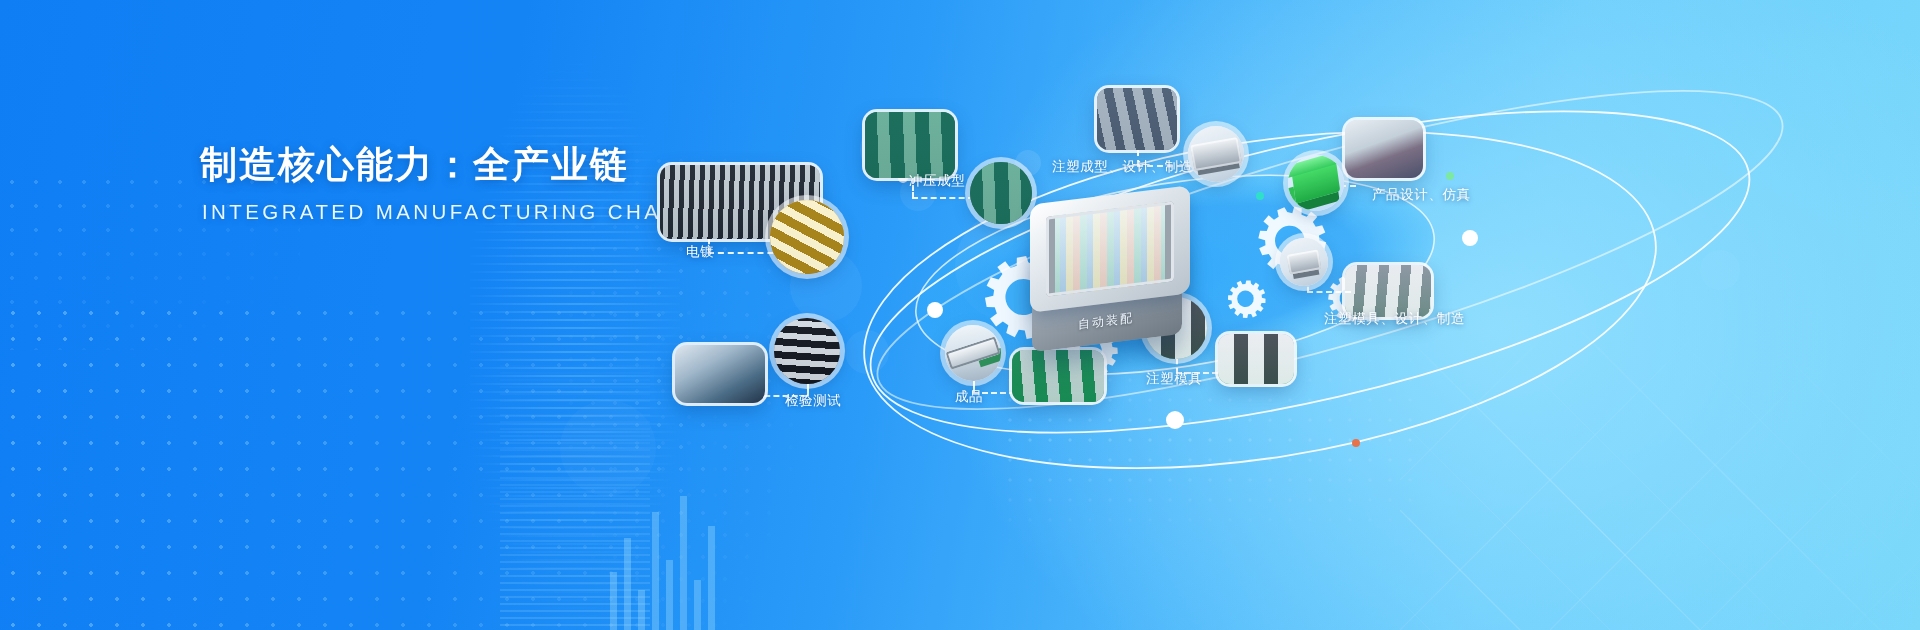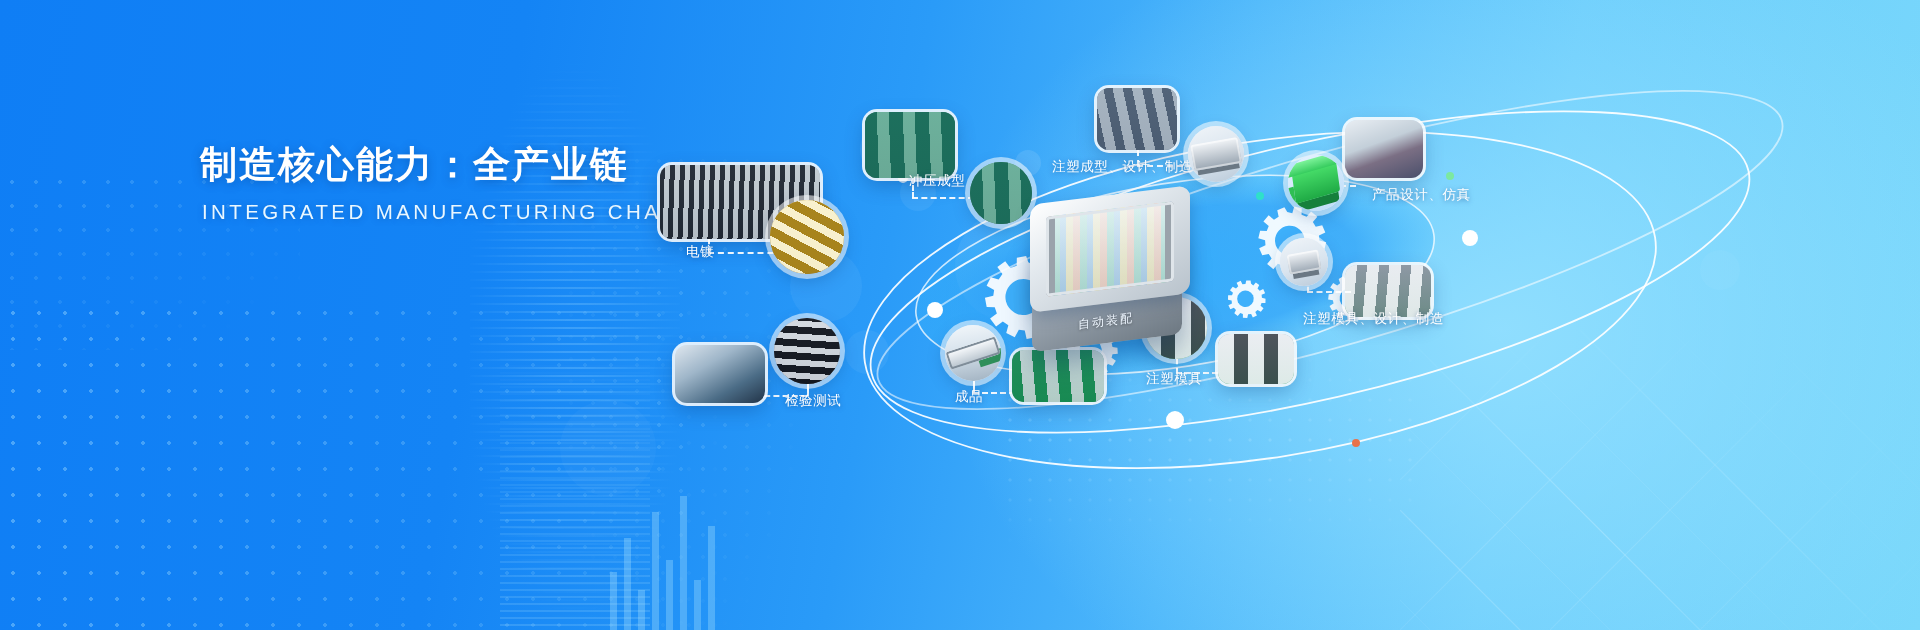--- a/index.html
+++ b/index.html
@@ -353,21 +353,21 @@
     <div class="node circle-node" style="left:498px;top:155px;width:56px;height:56px;">
       <span class="ph ph-green3d"></span>
       <span class="iso-box"></span>
     </div>
 
     <div class="node thumb" style="left:555px;top:265px;width:86px;height:52px;">
       <span class="ph ph-injmold"></span>
     </div>
     <div class="dash-v" style="left:517px;top:278px;height:14px;"></div>
     <div class="dash" style="left:517px;top:291px;width:44px;"></div>
-    <div class="caption" style="left:513px;top:310px;">注塑模具、设计、制造</div>
+    <div class="caption" style="left:534px;top:310px;">注塑模具、设计、制造</div>
 
     <div class="node circle-node" style="left:490px;top:238px;width:48px;height:48px;">
       <span class="ph ph-cad"></span>
       <span class="grey-part" style="width:32px;height:20px;"></span>
     </div>
 
     <div class="node circle-node" style="left:355px;top:297px;width:62px;height:62px;">
       <span class="ph ph-injform"></span>
     </div>
     <div class="dash-v" style="left:386px;top:359px;height:14px;"></div>

